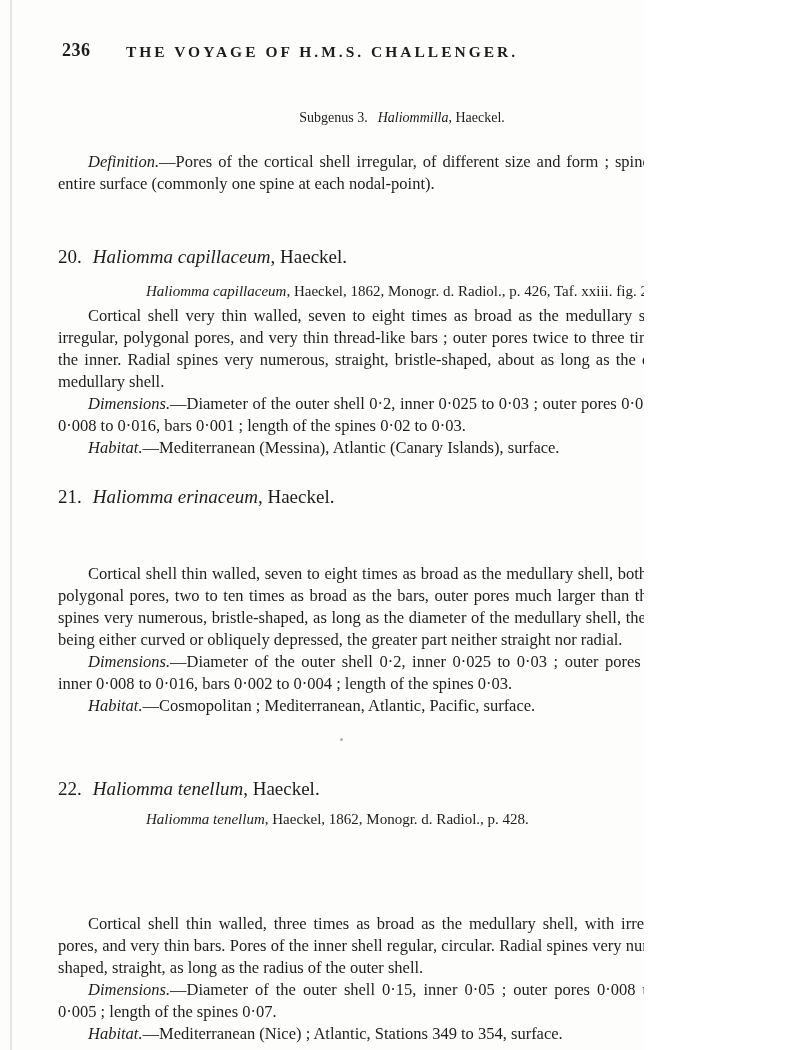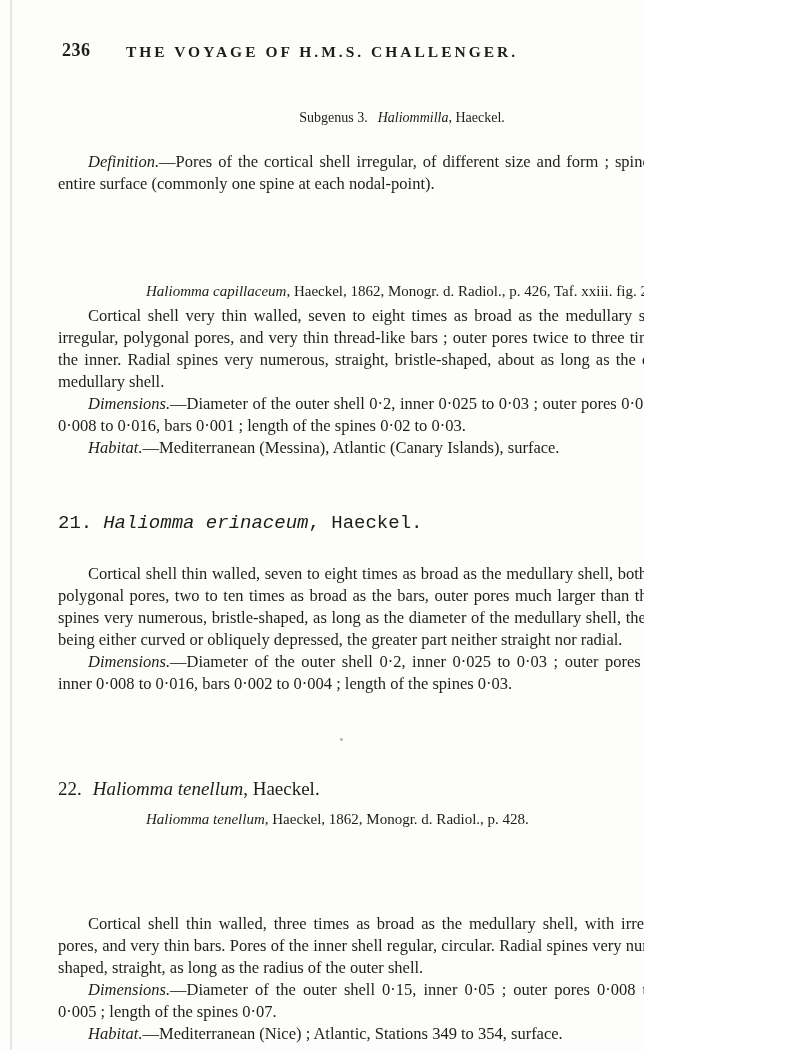--- a/index.html
+++ b/index.html
@@ -37,21 +37,21 @@
     text-align:justify;text-indent:30px;
   }
   .definition{top:151px;}
   .syn-block{
     font-size:15px;line-height:20px;
   }
   .syn-line{
     padding-left:125px;text-indent:-37px;
   }
   .h-s20{top:246px;}  .syn-s20{top:281px;}  .body-s20{top:305px;}
-  .h-s21{top:512px;font-family:Liberation Mono, monospace;}  .syn-s21{top:536px;}  .body-s21{top:563px;}
+  .h-s21{top:486px;}  .syn-s21{top:536px;}  .body-s21{top:563px;}
   .h-s22{top:778px;}  .syn-s22{top:809px;}  .body-s22{top:872px;margin-top:41px;}
   .speck{
     position:absolute;width:3px;height:3px;border-radius:50%;
     background:#b5b3ae;
   }
   .speck-1{left:340px;top:738px;}
   .speck-2{left:686px;top:1006px;width:2px;height:4px;}
 </style>
 </head>
 <body>
@@ -65,20 +65,23 @@
   <div class="abs center subgenus-heading">
     <span class="num">Subgenus 3.</span><span class="ital">Haliommilla</span><span>, Haeckel.</span>
   </div>
 
   <div class="abs definition">
     <p class="body-par">
       <span class="ital">Definition.</span><span>—Pores of the cortical shell irregular, of different size and form ; spines covering the entire surface (commonly one spine at each nodal-point).</span>
     </p>
   </div>
 
+  <div class="abs species-heading h-s20">
+    <span class="sp-num">20.</span><span class="ital">Haliomma capillaceum</span><span>, Haeckel.</span>
+  </div>
   <div class="abs syn-block syn-s20">
     <div class="syn-line">
       <span class="ital">Haliomma capillaceum</span><span>, Haeckel, 1862, Monogr. d. Radiol., p. 426, Taf. xxiii. fig. 2.</span>
     </div>
   </div>
   <div class="abs body-s20">
     <p class="body-par">Cortical shell very thin walled, seven to eight times as broad as the medullary shell, both with irregular, polygonal pores, and very thin thread-like bars ; outer pores twice to three times as broad as the inner.  Radial spines very numerous, straight, bristle-shaped, about as long as the diameter of the medullary shell.</p>
     <p class="body-par">
       <span class="ital">Dimensions.</span><span>—Diameter of the outer shell 0·2, inner 0·025 to 0·03 ; outer pores 0·02 to 0·04, inner 0·008 to 0·016, bars 0·001 ; length of the spines 0·02 to 0·03.</span>
     </p>
@@ -87,20 +90,23 @@
     </p>
   </div>
 
   <div class="abs species-heading h-s21">
     <span class="sp-num">21.</span><span class="ital">Haliomma erinaceum</span><span>, Haeckel.</span>
   </div>
   <div class="abs body-s21">
     <p class="body-par">Cortical shell thin walled, seven to eight times as broad as the medullary shell, both with irregular, polygonal pores, two to ten times as broad as the bars, outer pores much larger than the inner.  Radial spines very numerous, bristle-shaped, as long as the diameter of the medullary shell, the majority or all being either curved or obliquely depressed, the greater part neither straight nor radial.</p>
     <p class="body-par">
       <span class="ital">Dimensions.</span><span>—Diameter of the outer shell 0·2, inner 0·025 to 0·03 ; outer pores 0·005 to 0·03, inner 0·008 to 0·016, bars 0·002 to 0·004 ; length of the spines 0·03.</span>
+    </p>
+    <p class="body-par">
+      <span class="ital">Habitat.</span><span>—Cosmopolitan ; Mediterranean, Atlantic, Pacific, surface.</span>
     </p>
   </div>
 
   <div class="abs species-heading h-s22">
     <span class="sp-num">22.</span><span class="ital">Haliomma tenellum</span><span>, Haeckel.</span>
   </div>
   <div class="abs syn-block syn-s22">
     <div class="syn-line">
       <span class="ital">Haliomma tenellum</span><span>, Haeckel, 1862, Monogr. d. Radiol., p. 428.</span>
     </div>

